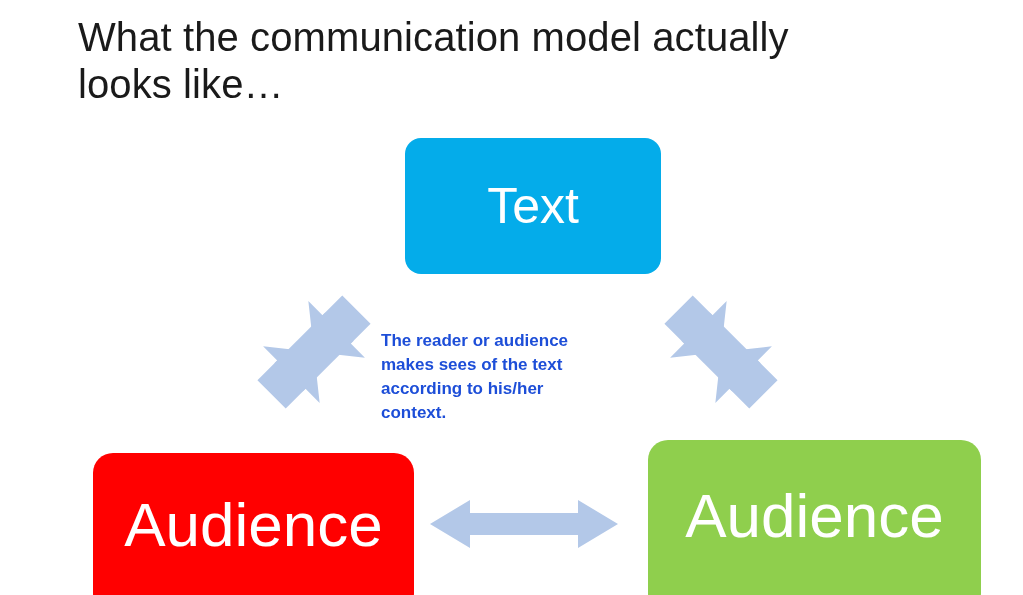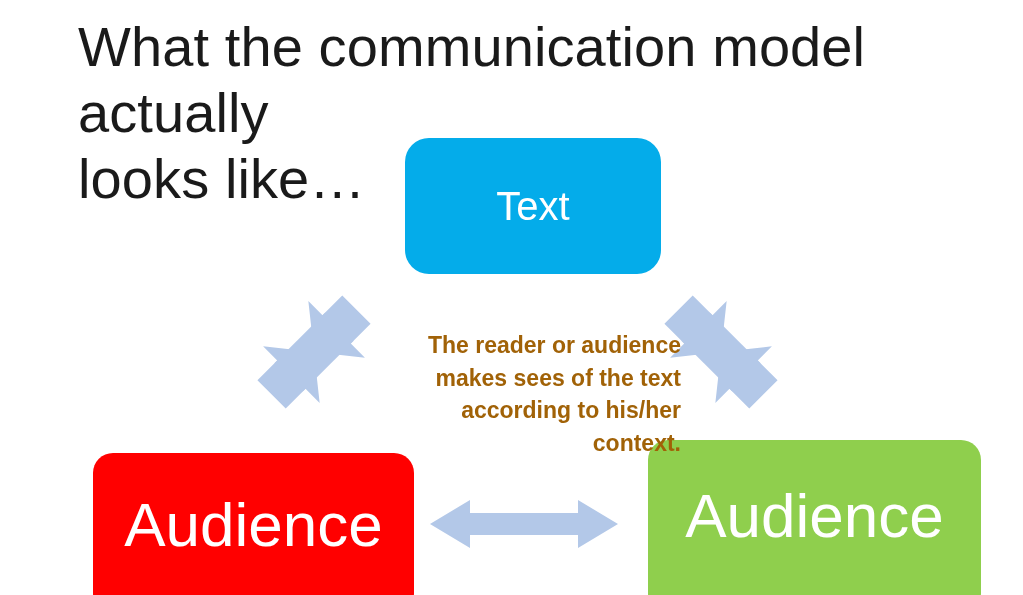--- a/index.html
+++ b/index.html
@@ -17,21 +17,21 @@
     background: #ffffff;
     overflow: hidden;
   }
 
   
   #slide-title {
     position: absolute;
     left: 78px;
     top: 14px;
     width: 870px;
-    font-size: 56px;
+    font-size: 40px;
     line-height: 1.18;
     color: #1a1a1a;
     font-weight: 400;
     letter-spacing: 0.1px;
     white-space: pre-line;
   }
 
   
   .node {
     position: absolute;
@@ -41,22 +41,22 @@
     color: #ffffff;
     font-weight: 400;
     border-radius: 18px;
     box-sizing: border-box;
   }
   #node-text {
     left: 405px;
     top: 138px;
     width: 256px;
     height: 136px;
-    border-radius: 24px;
-    font-size: 40px;
+    border-radius: 16px;
+    font-size: 50px;
   }
   #node-context {
     left: 93px;
     top: 453px;
     width: 321px;
     height: 160px;
     border-radius: 20px;
     font-size: 62px;
     padding-bottom: 18px;
   }
@@ -69,25 +69,25 @@
     font-size: 62px;
     padding-bottom: 22px;
   }
 
   
   #center-caption {
     position: absolute;
     left: 381px;
     top: 329px;
     width: 300px;
-    text-align: right;
-    font-size: 23px;
+    text-align: left;
+    font-size: 17px;
     font-weight: bold;
     line-height: 1.42;
-    color: #a16207;
+    color: #1d4ed8;
     white-space: pre-line;
   }
 
   
   .arrow-svg {
     position: absolute;
     overflow: visible;
   }
   #arrow-context-text   { left: 248px; top: 276px; }
   #arrow-text-audience  { left: 655px; top: 276px; }

